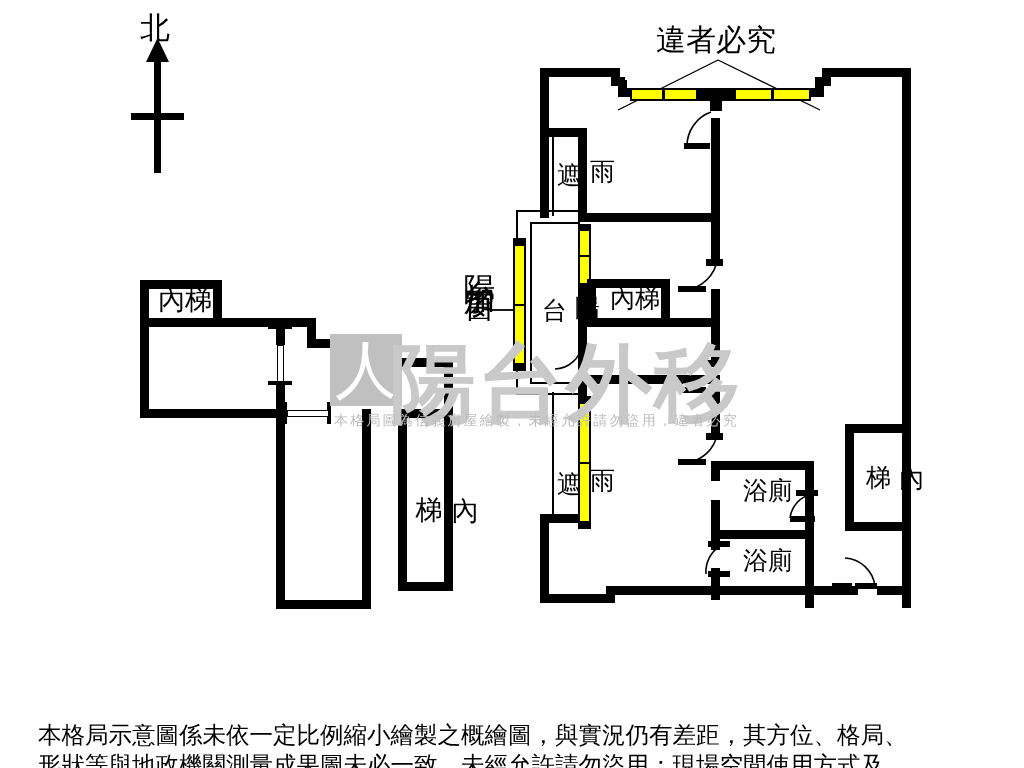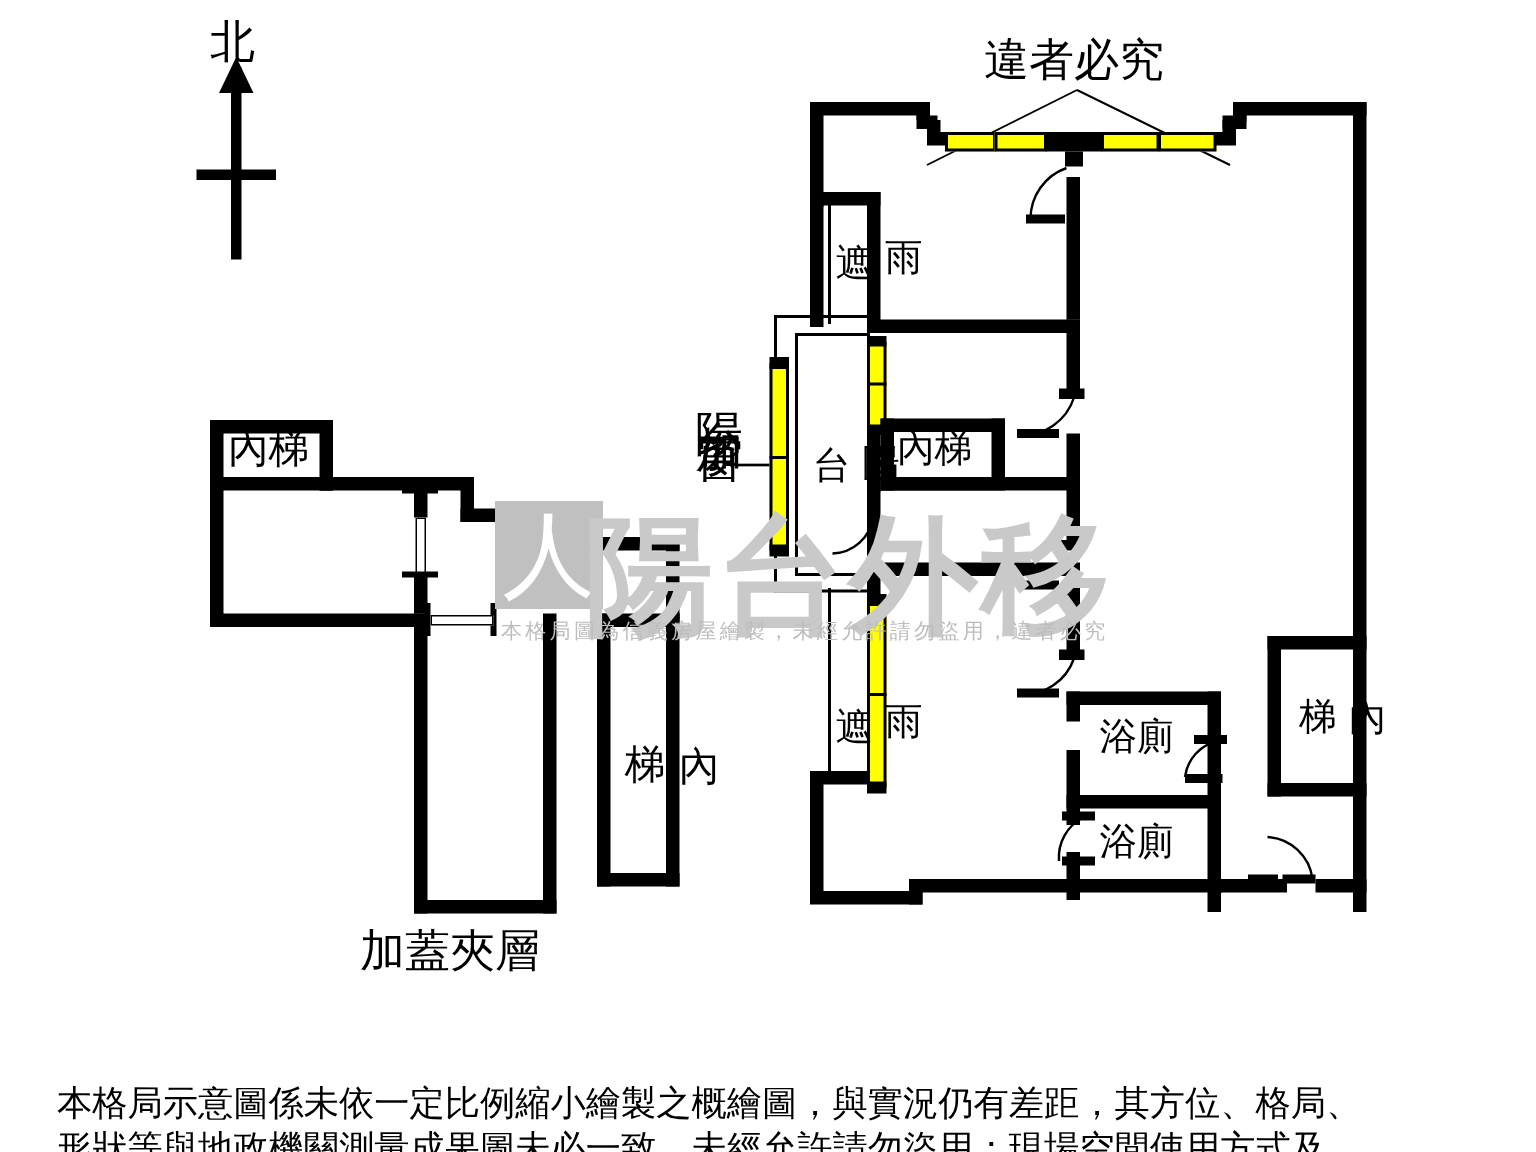--- a/index.html
+++ b/index.html
@@ -24,21 +24,21 @@
   .thin {
     position: absolute;
     background: #000000;
   }
   .room-label {
     position: absolute;
     color: #000000;
     font-family: "DejaVu Sans", "Liberation Sans", sans-serif;
     line-height: 1.04;
     white-space: pre;
-    text-align: left;
+    text-align: right;
   }
   .vert-label {
     position: absolute;
     color: #000000;
     font-family: "DejaVu Sans", "Liberation Sans", sans-serif;
     writing-mode: vertical-rl;
     text-orientation: upright;
     letter-spacing: 1px;
     white-space: pre;
   }
@@ -193,21 +193,20 @@
     <div class="wall" style="left:398px; top:409px; width:9px; height:182px;"></div>
     <div class="wall" style="left:444px; top:409px; width:9px; height:182px;"></div>
     <div class="wall" style="left:398px; top:582px; width:55px; height:9px;"></div>
     <div class="wall" style="left:398px; top:409px; width:55px; height:9px;"></div>
 
     <div class="room-label" style="left:152px; top:286px; width:60px; font-size:27px;">內梯</div>
     <div class="vert-label" style="left:411px; top:475px; font-size:27px;">內
 梯</div>
   </div>
 
-  <div class="annot-big" style="left:240px; top:614px;">加蓋夾層</div>
 
   <div>
 
     <div class="wall" style="left:540px; top:68px; width:9px; height:60px;"></div>
     <div class="wall" style="left:540px; top:128px; width:9px; height:10px;"></div>
     <div class="wall" style="left:540px; top:128px; width:9px; height:0px;"></div>
 
     <div class="wall" style="left:540px; top:68px; width:80px; height:9px;"></div>
     <div class="wall" style="left:611px; top:68px; width:9px; height:12px;"></div>
     <div class="wall" style="left:611px; top:77px; width:14px; height:9px;"></div>

